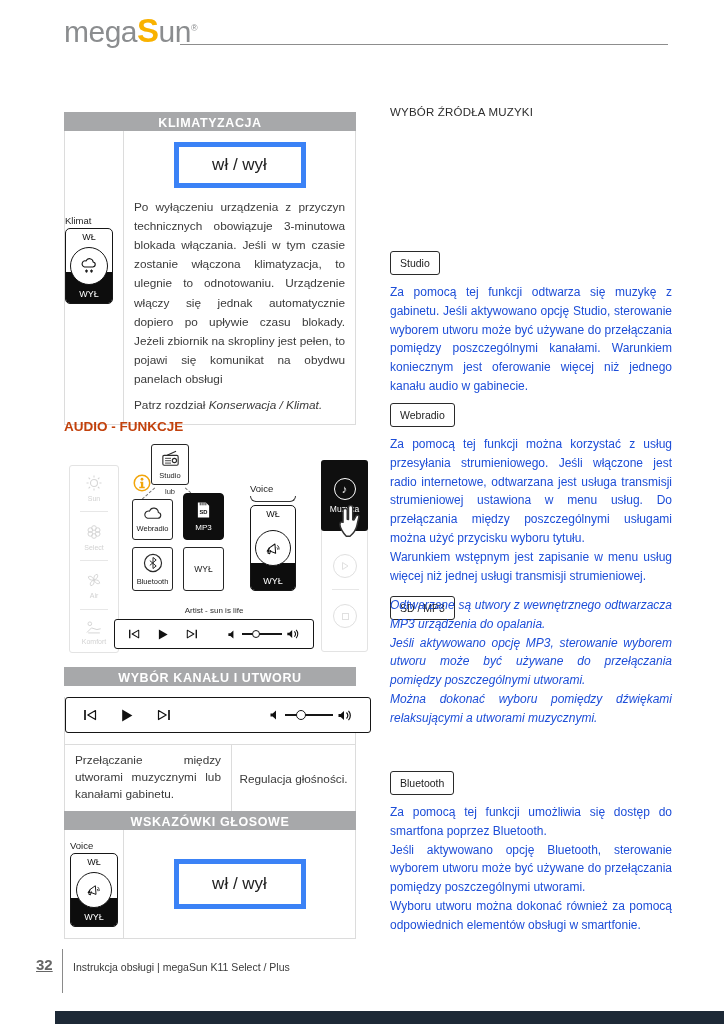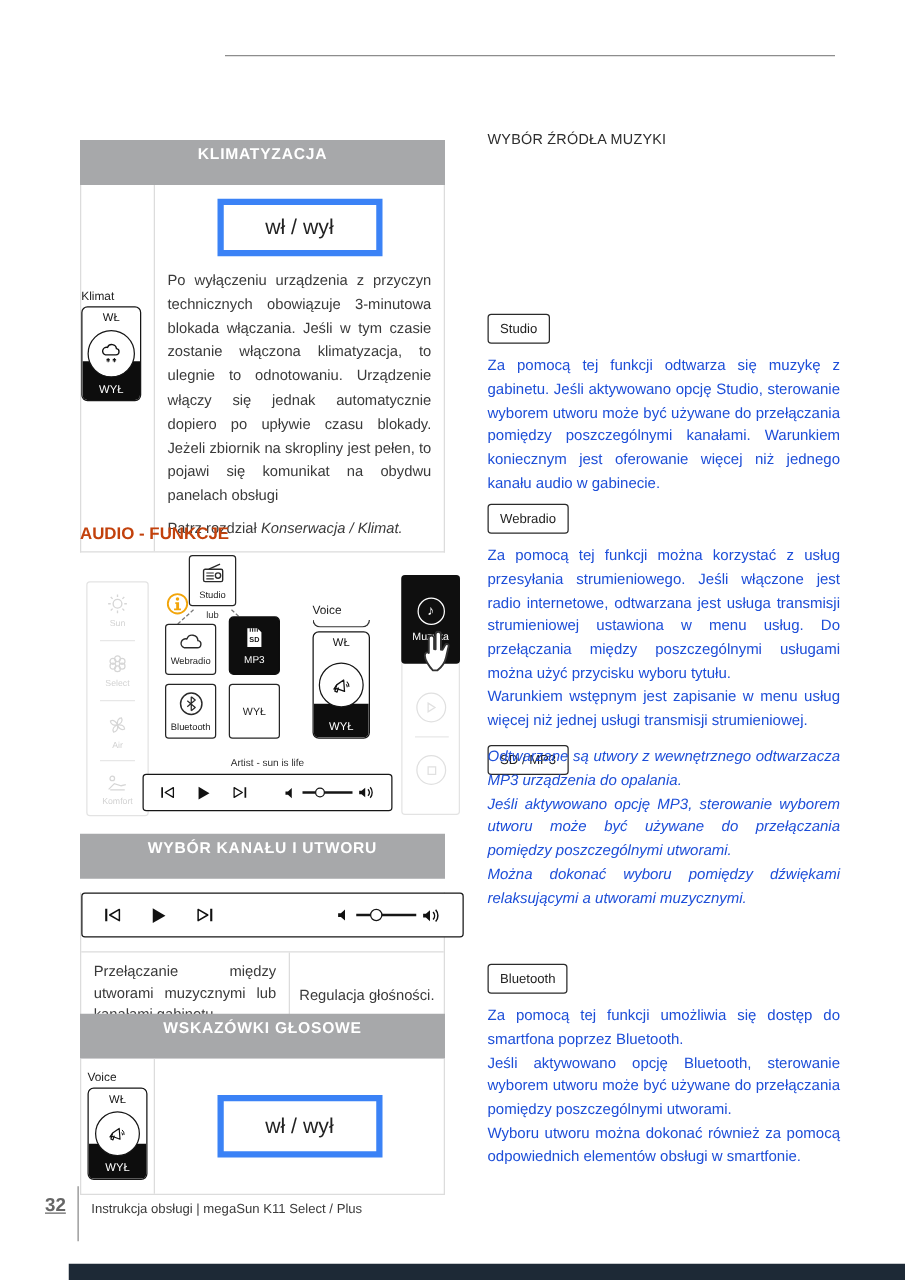--- a/index.html
+++ b/index.html
@@ -7,21 +7,21 @@
         font-family:"Liberation Sans",sans-serif;color:#3a3a3a;overflow:hidden;}
 
   
   .logo{position:absolute;left:64px;top:12px;font-size:30px;letter-spacing:-.5px;color:#8b8d8f;}
   .logo .s{color:#f9b200;font-weight:bold;font-size:33px;}
   .logo sup{font-size:9px;color:#8b8d8f;}
   .header-rule{position:absolute;left:180px;top:44px;width:488px;height:1px;background:#8d8d8d;}
 
   
   .sec-hd{background:#a7a8aa;color:#fff;font-weight:bold;font-size:12.5px;letter-spacing:.6px;
-          text-align:center;padding:4px 0 18px;}
+          text-align:center;padding:4px 0 1px;}
 
   
   .box-body{display:flex;border:1px solid #dcdcdc;border-top:none;background:#fff;}
 
   
   .onoff-box{width:122px;height:36px;border:5px solid #3b82f6;display:flex;align-items:center;
              justify-content:center;font-size:17px;color:#222;background:#fff;}
 
   
   .tctl{display:flex;flex-direction:column;align-items:flex-start;}
@@ -115,20 +115,21 @@
   .pg-num{position:absolute;left:36px;top:956px;font-size:15px;font-weight:bold;color:#666;text-decoration:underline;}
   .foot-line{position:absolute;left:62px;top:949px;width:1px;height:44px;background:#8a8a8a;}
   .foot-text{position:absolute;left:73px;top:961px;font-size:10.5px;color:#3a3a3a;}
   .bottom-bar{position:absolute;left:55px;bottom:0;width:669px;height:13px;background:#1d2936;}
 </style>
 </head>
 <body>
 
 <div class="page">
 
+  <div class="logo"><span>mega</span><span class="s">S</span><span>un</span><sup>®</sup></div>
   <div class="header-rule"></div>
 
   <div class="klima">
     <div class="sec-hd">KLIMATYZACJA</div>
     <div class="box-body">
       <div class="klima-left">
         <div class="tctl" style="margin-top:84px;">
           <div class="tctl-label">Klimat</div>
           <div class="tctl-body">
             <div class="tctl-on">WŁ</div>

